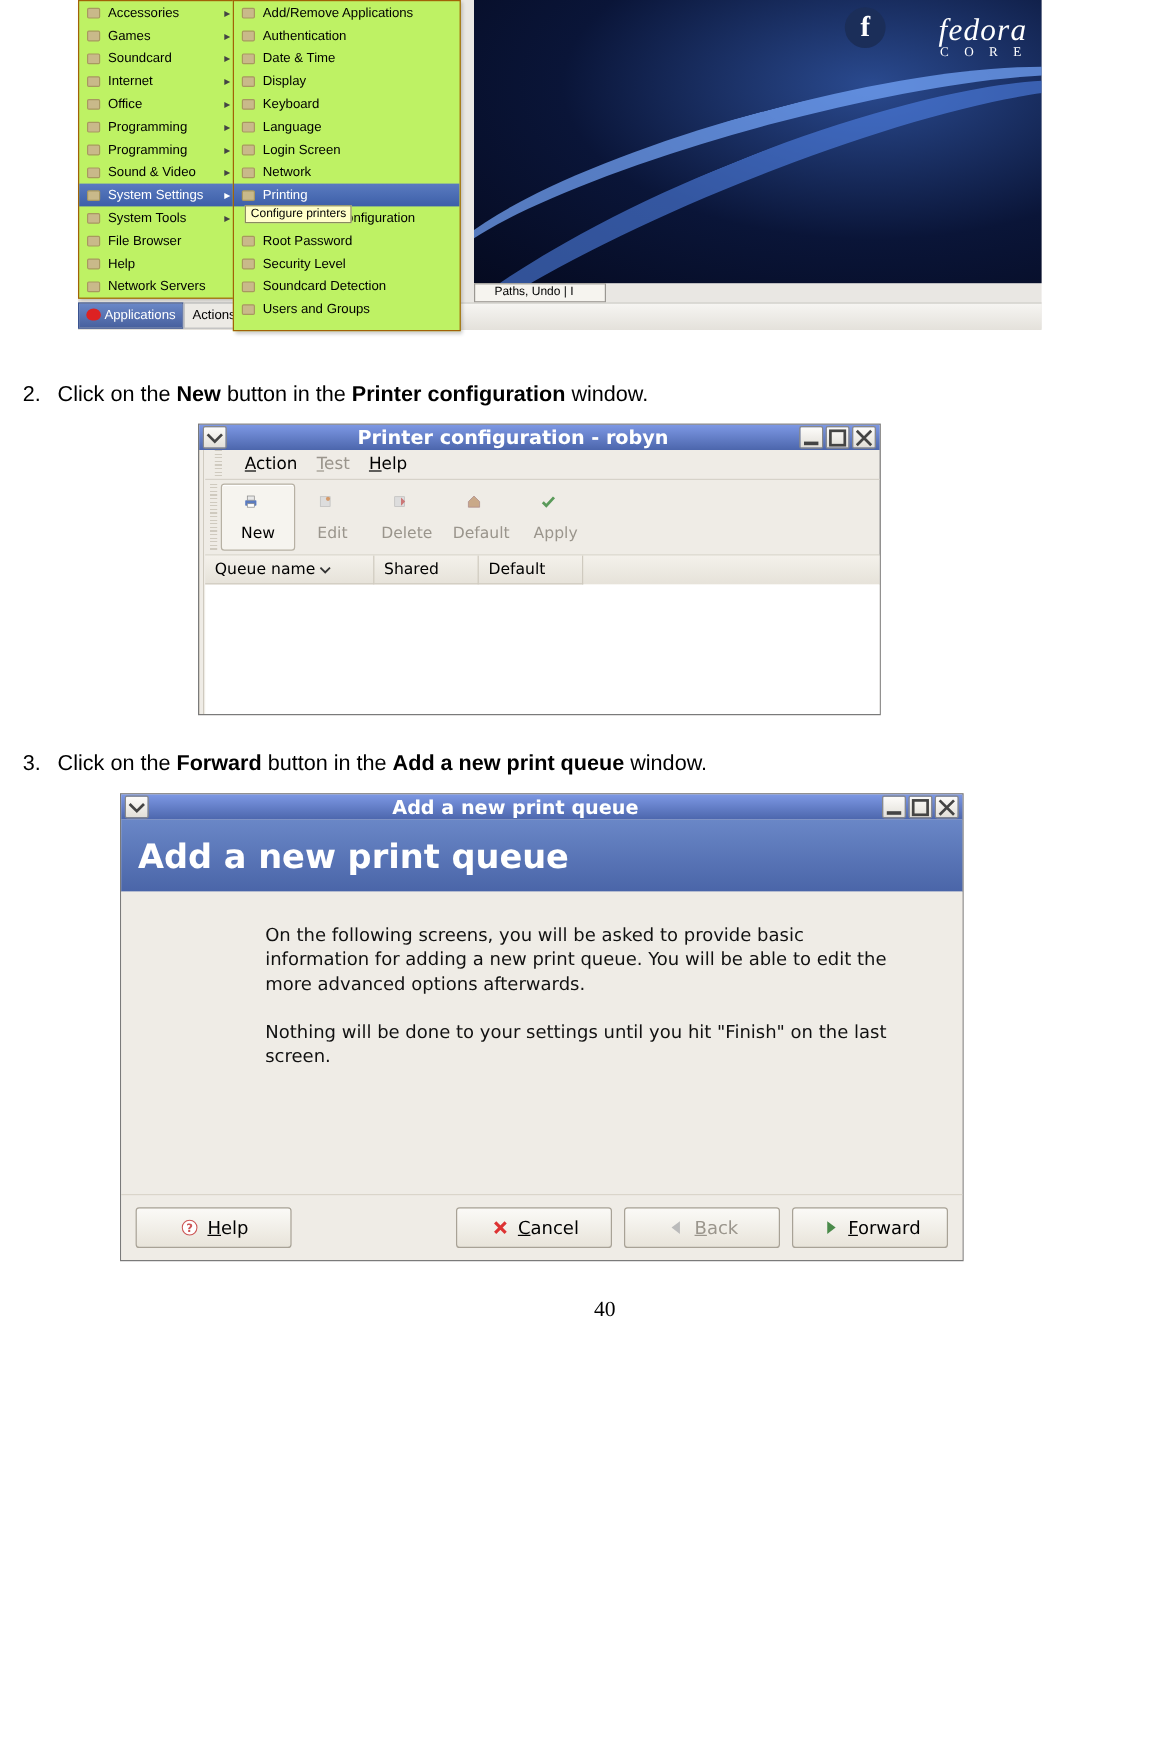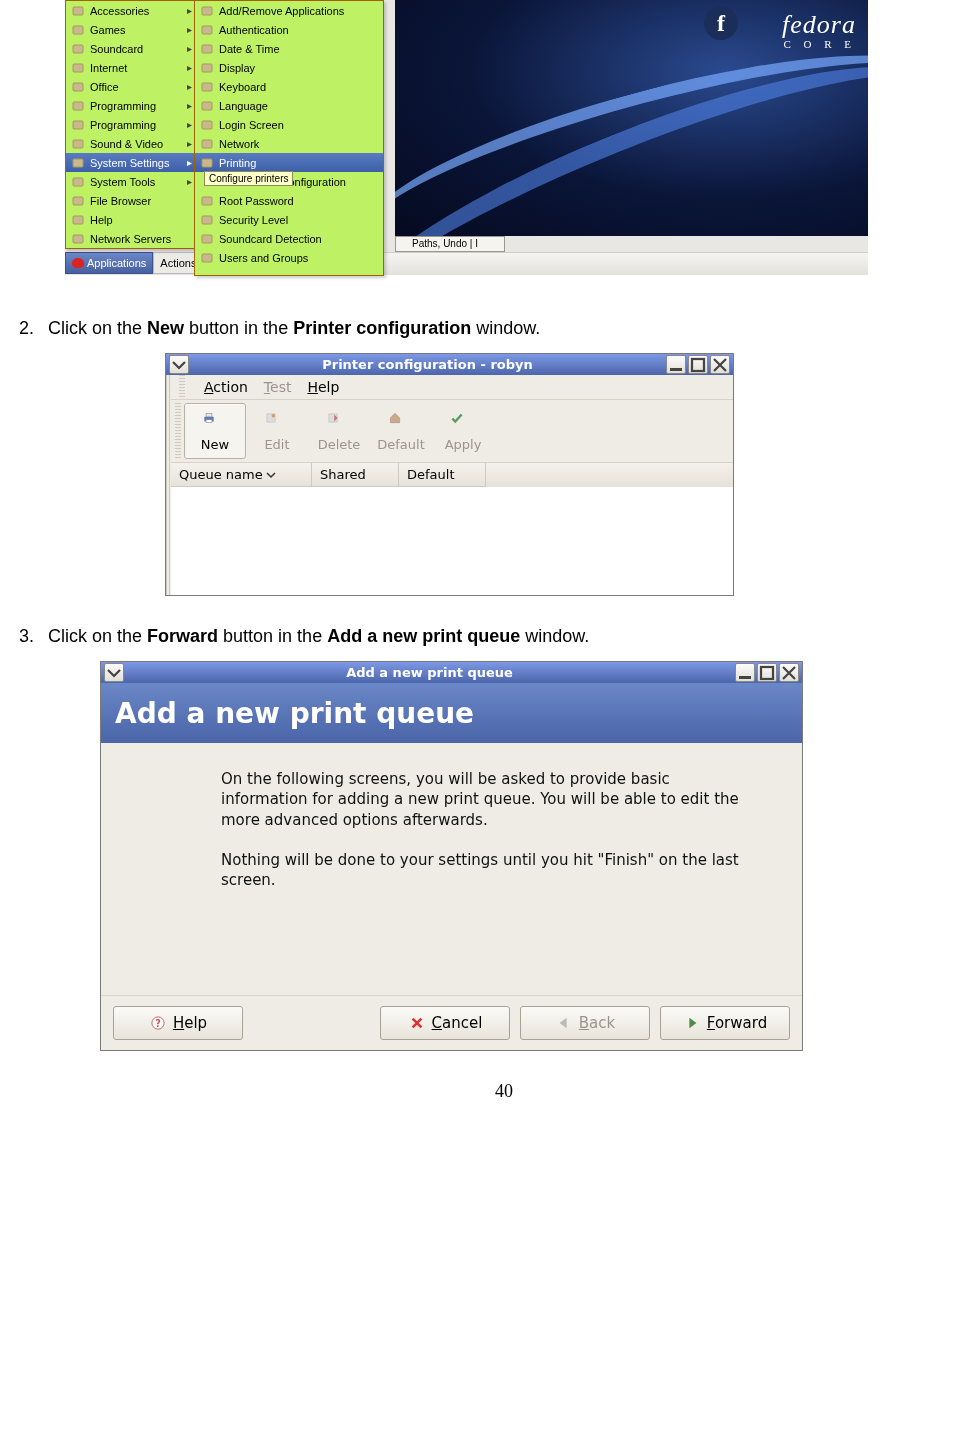--- a/index.html
+++ b/index.html
@@ -197,21 +197,21 @@
   .winframe {
     border: 1px solid #7a7a7a;
     background: #efece6;
   }
   .titlebar {
     height: 21px;
     background: linear-gradient(#7d98e4, #4c66ac);
     display: flex;
     align-items: center;
     color: #fff;
-    font-size: 13px;
+    font-size: 16px;
     padding: 0 3px;
   }
   .titlebar .sysbtn {
     width: 18px; height: 17px;
     background: linear-gradient(#fdfcfa,#e2dfd8);
     border: 1px solid #888;
     border-radius: 2px;
     display: flex; align-items: center; justify-content: center;
     font-size: 11px;
     color: #333;

